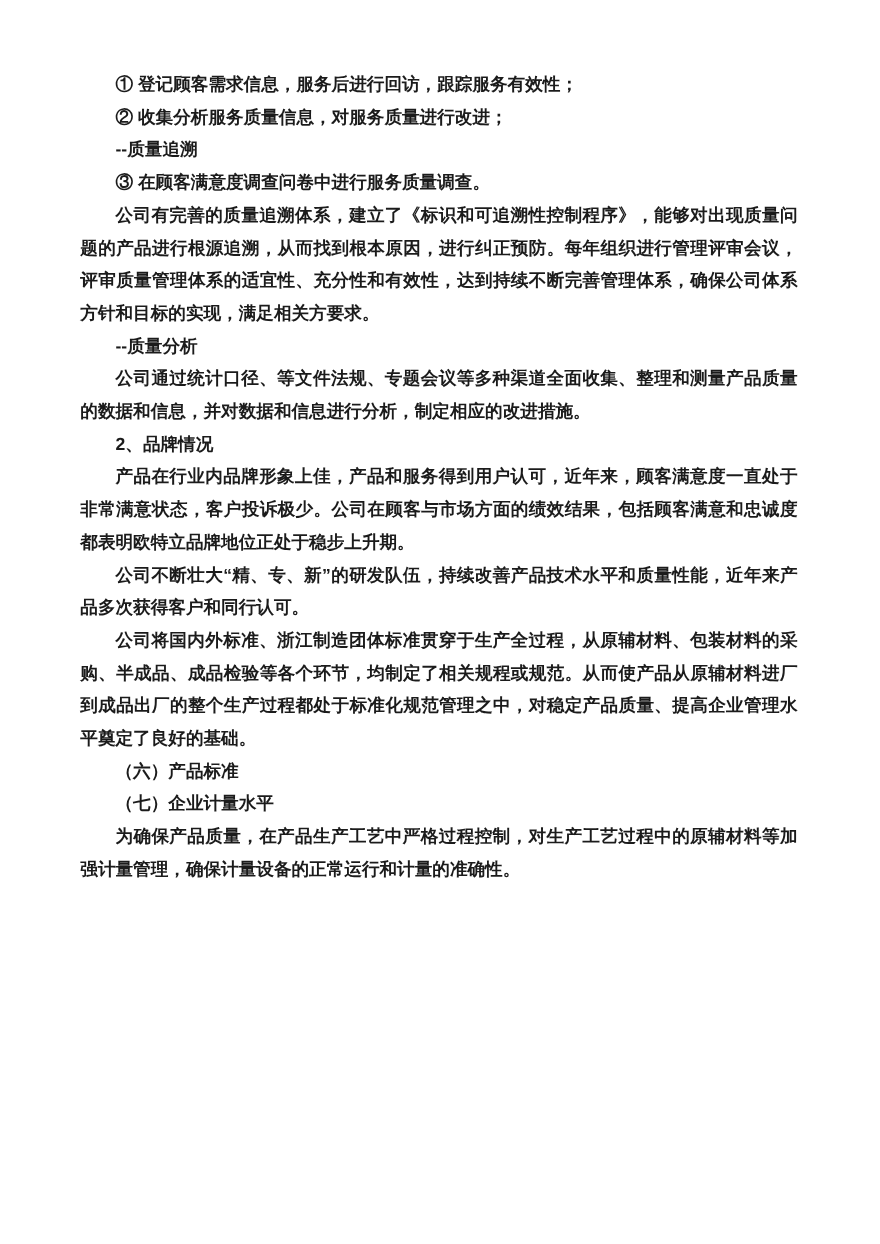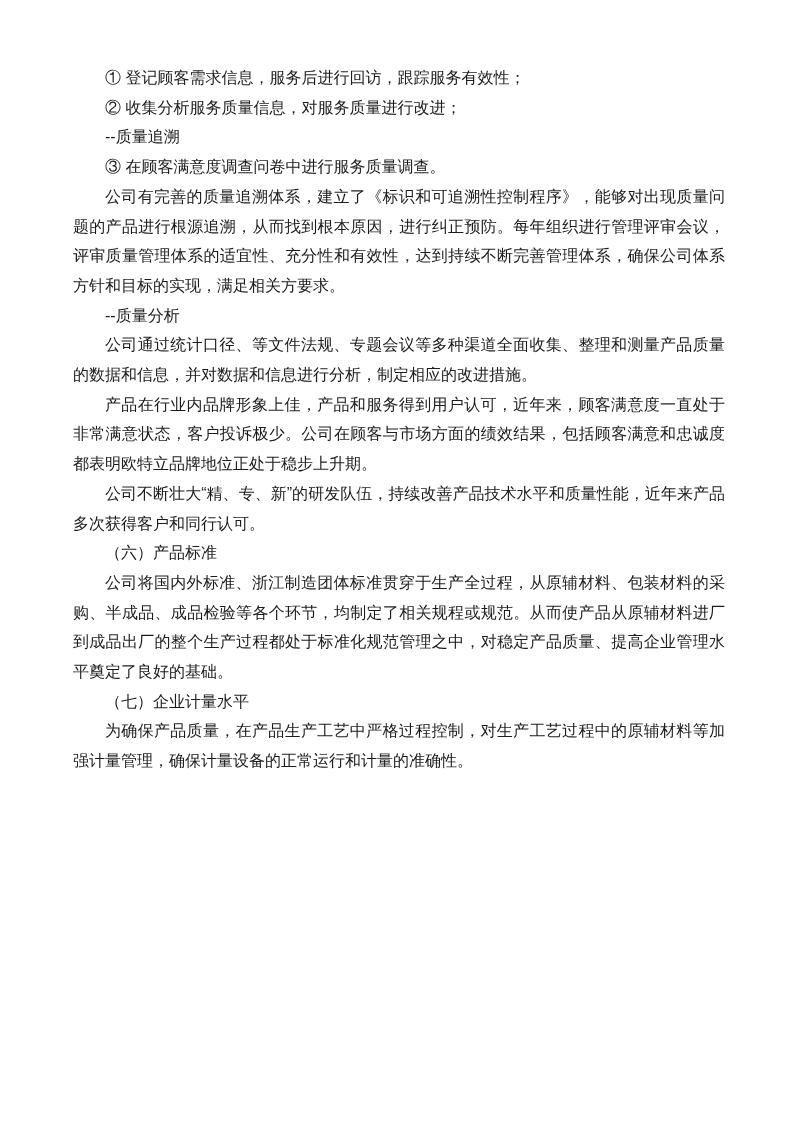--- a/index.html
+++ b/index.html
@@ -11,20 +11,21 @@
     position: relative;
     width: 800px;
     height: 1131px;
     background: #ffffff;
     box-sizing: border-box;
     padding: 63px 75px 0 73px;
     overflow: hidden;
   }
   .doc-body {
     width: 652px;
+    font-weight: bold;
   }
   p.para {
     margin: 0;
     padding: 0;
     font-family: "Liberation Sans", sans-serif;
     font-size: 16px;
     line-height: 29.7px;
     color: #1b1b1b;
     text-align: justify;
     text-justify: inter-ideograph;
@@ -37,20 +38,21 @@
 
 <div class="page">
   <div class="doc-body" id="doc-body">
       <p class="para">① 登记顾客需求信息，服务后进行回访，跟踪服务有效性；</p>
       <p class="para">② 收集分析服务质量信息，对服务质量进行改进；</p>
       <p class="para">--质量追溯</p>
       <p class="para">③ 在顾客满意度调查问卷中进行服务质量调查。</p>
       <p class="para">公司有完善的质量追溯体系，建立了《标识和可追溯性控制程序》，能够对出现质量问题的产品进行根源追溯，从而找到根本原因，进行纠正预防。每年组织进行管理评审会议，评审质量管理体系的适宜性、充分性和有效性，达到持续不断完善管理体系，确保公司体系方针和目标的实现，满足相关方要求。</p>
       <p class="para">--质量分析</p>
       <p class="para">公司通过统计口径、等文件法规、专题会议等多种渠道全面收集、整理和测量产品质量的数据和信息，并对数据和信息进行分析，制定相应的改进措施。</p>
+      <p class="para">2、品牌情况</p>
       <p class="para">产品在行业内品牌形象上佳，产品和服务得到用户认可，近年来，顾客满意度一直处于非常满意状态，客户投诉极少。公司在顾客与市场方面的绩效结果，包括顾客满意和忠诚度都表明欧特立品牌地位正处于稳步上升期。</p>
       <p class="para">公司不断壮大“精、专、新”的研发队伍，持续改善产品技术水平和质量性能，近年来产品多次获得客户和同行认可。</p>
+      <p class="para">公司将国内外标准、浙江制造团体标准贯穿于生产全过程，从原辅材料、包装材料的采购、半成品、成品检验等各个环节，均制定了相关规程或规范。从而使产品从原辅材料进厂到成品出厂的整个生产过程都处于标准化规范管理之中，对稳定产品质量、提高企业管理水平奠定了良好的基础。</p>
       <p class="para">（六）产品标准</p>
-      <p class="para">公司将国内外标准、浙江制造团体标准贯穿于生产全过程，从原辅材料、包装材料的采购、半成品、成品检验等各个环节，均制定了相关规程或规范。从而使产品从原辅材料进厂到成品出厂的整个生产过程都处于标准化规范管理之中，对稳定产品质量、提高企业管理水平奠定了良好的基础。</p>
       <p class="para">（七）企业计量水平</p>
       <p class="para">为确保产品质量，在产品生产工艺中严格过程控制，对生产工艺过程中的原辅材料等加强计量管理，确保计量设备的正常运行和计量的准确性。</p>
     </div>
 </div>
 
 </body></html>

